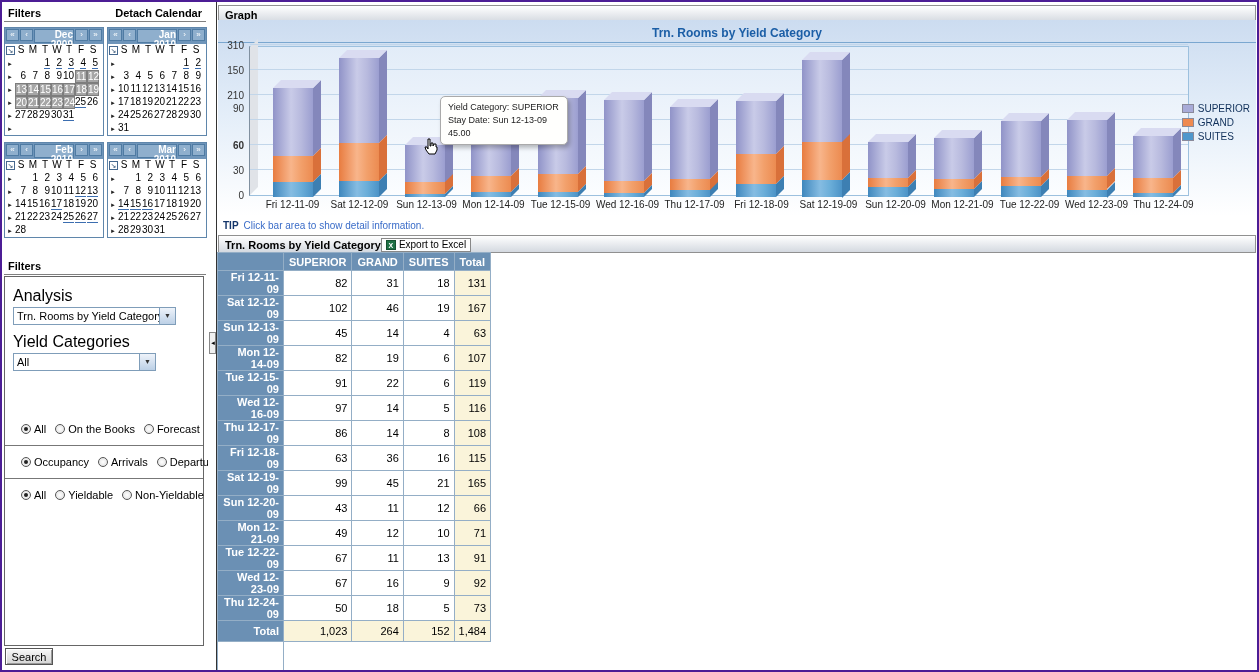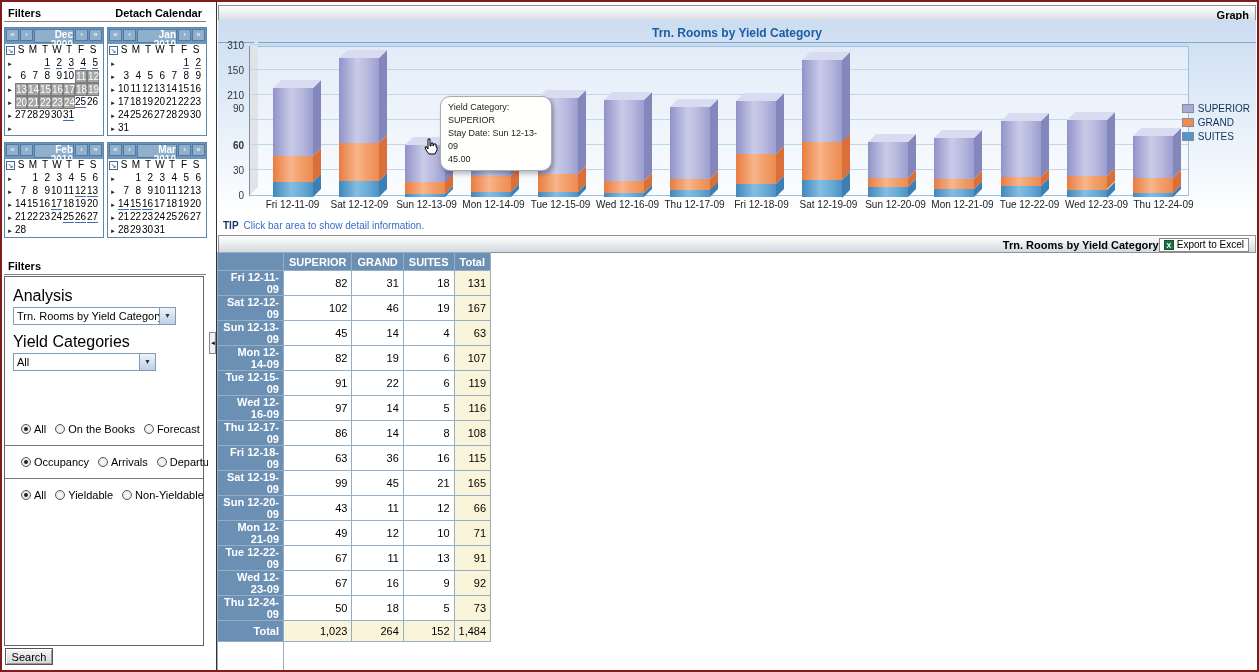--- a/index.html
+++ b/index.html
@@ -1,18 +1,18 @@
 <!DOCTYPE html>
 <html><head>
 <meta charset="utf-8">
 <style>
   * { box-sizing: border-box; margin: 0; padding: 0; }
   html,body { background:#fff; }
   body { font-family: "Liberation Sans", sans-serif; }
-  .page { position:relative; width:1259px; height:672px; border:2px solid #7f1d1d; background:#fff; overflow:hidden; }
+  .page { position:relative; width:1259px; height:672px; border:2px solid #4c1d95; background:#fff; overflow:hidden; }
 
   
   .left-col { position:absolute; left:0; top:0; width:206px; height:668px; }
   .left-header { position:absolute; left:2px; top:3px; right:2px; height:17px; border-bottom:1px solid #808080; font-size:11px; font-weight:bold; display:flex; justify-content:space-between; padding:2px 4px 0 4px; }
   .cal-grid { position:absolute; left:2px; top:25px; display:grid; grid-template-columns:100px 100px; gap:6px 3px; }
   .cal { border:1px solid #5f86ab; background:#fff; width:100px; }
   .cal-hdr { background:#6f95ba; display:flex; gap:1px; padding:1px; height:16px; }
   .cal-btn { width:13px; height:12px; background:#8fafcd; border:1px solid #4f7ba3; color:#fff; font-size:8px; line-height:10px; text-align:center; cursor:pointer; }
   .cal-title { flex:1; background:#8fafcd; border:1px solid #4f7ba3; color:#fff; font-weight:bold; font-size:10px; text-align:right; line-height:10px; }
   .cal-row { display:flex; height:13px; align-items:center; }
@@ -33,21 +33,21 @@
   .radio.on::after { content:""; position:absolute; left:2px; top:2px; width:4px; height:4px; background:#222; border-radius:50%; }
   .fsep { border-top:1px solid #777; margin:9px -8px; }
   .search-btn { position:absolute; left:3px; bottom:5px; width:48px; height:17px; font-size:11px; font-family:"Liberation Sans",sans-serif; background:linear-gradient(#f8f8f8,#d4d4d4); border:1px solid #555; box-shadow:inset 1px 1px 0 #fff, inset -1px -1px 0 #999; cursor:pointer; }
 
   
   .divider { position:absolute; left:206px; top:0; width:8px; height:668px; background:#fff; }
   .collapse-handle { position:absolute; left:1px; top:330px; width:7px; height:22px; background:#f0f0f0; border:1px solid #888; font-size:6px; line-height:20px; text-align:center; color:#000; cursor:pointer; }
 
   
   .right-col { position:absolute; left:214px; top:0; right:0; height:668px; border-left:1px solid #333; }
-  .panel-header { position:absolute; left:1px; right:1px; height:18px; background:linear-gradient(#ffffff,#d4d9e0); border:1px solid #909090; font-size:11px; font-weight:bold; padding:1px 6px 0 6px; display:flex; justify-content:flex-end; align-items:center; }
+  .panel-header { position:absolute; left:1px; right:1px; height:18px; background:linear-gradient(#ffffff,#d4d9e0); border:1px solid #909090; font-size:11px; font-weight:bold; padding:1px 6px 0 6px; display:flex; justify-content:flex-start; align-items:center; }
   .panel-header.graph-hdr { top:3px; }
   .panel-header.table-hdr { top:233px; }
   .export-btn { display:flex; align-items:center; gap:3px; background:#fdfdfd; border:1px solid #888; height:14px; font-size:10px; font-weight:normal; padding:0 4px; font-family:"Liberation Sans",sans-serif; cursor:pointer; }
   .xls-icon { display:inline-block; width:10px; height:10px; background:#1e7145; color:#fff; font-size:7px; font-weight:bold; line-height:10px; text-align:center; border:1px solid #14502f; }
 
   
   .chart-body { position:absolute; left:1px; right:1px; top:18px; height:213px; background:linear-gradient(180deg,#ccdcf0 0%,#e4eef9 45%,#ffffff 92%); }
   .chart-title-wrap { position:absolute; left:0; right:0; top:0; height:23px; border-bottom:1px solid #7aa7d0; text-align:center; }
   .chart-title { font-size:12px; font-weight:bold; color:#1b5ea6; padding-top:6px; }
   .plot { position:absolute; left:31px; top:26px; width:940px; height:150px; border:1px solid #9cc0de; border-left:1px solid #8090a0; background:linear-gradient(#e2ecf8,#fbfdff); }
@@ -69,21 +69,21 @@
   .ylabel { position:absolute; right:2px; font-size:10px; color:#333; }
   .xlabels { position:absolute; left:41px; top:179px; width:938px; display:flex; }
   .xlabel { flex:1; text-align:center; font-size:10px; color:#222; white-space:nowrap; }
   .legend { position:absolute; right:6px; top:83px; }
   .legend-row { display:flex; align-items:center; gap:4px; margin-bottom:3px; }
   .legend-swatch { width:12px; height:9px; border:1px solid #8a8a9a; }
   .legend-label { font-size:10px; color:#10305a; }
   .tip-line { position:absolute; left:5px; bottom:2px; font-size:10px; }
   .tip-label { font-weight:bold; color:#15366b; margin-right:5px; }
   .tip-text { color:#3a6cc8; }
-  .tooltip { position:absolute; left:222px; top:76px; width:112px; background:#fffffd; border:1px solid #aaa; border-radius:10px; box-shadow:2px 3px 4px rgba(0,0,0,0.25); padding:4px 7px; font-size:9px; color:#222; line-height:1.45; z-index:10; }
+  .tooltip { position:absolute; left:222px; top:76px; width:128px; background:#fffffd; border:1px solid #aaa; border-radius:5px; box-shadow:2px 3px 4px rgba(0,0,0,0.25); padding:4px 7px; font-size:9px; color:#222; line-height:1.45; z-index:10; }
   .cursor { position:absolute; left:204px; top:118px; z-index:11; }
 
   
   .data-table { position:absolute; left:0px; top:250px; border-collapse:collapse; font-size:11px; }
   .data-table th, .data-table td { border:1px solid #94aec6; }
   .data-table thead th { background:#6b90b4; color:#fff; font-weight:bold; height:18px; padding:0 5px; text-align:center; }
   .data-table thead th.corner { width:66px; }
   .row-label { background:#6b90b4; color:#fff; font-weight:bold; text-align:right; padding:0 4px; width:66px; height:21px; }
   .val-cell { background:#fff; text-align:right; padding:0 4px; }
   .col-sup { width:53px; } .col-grand { width:37px; } .col-suites { width:36px; } .col-total { width:30px; }

